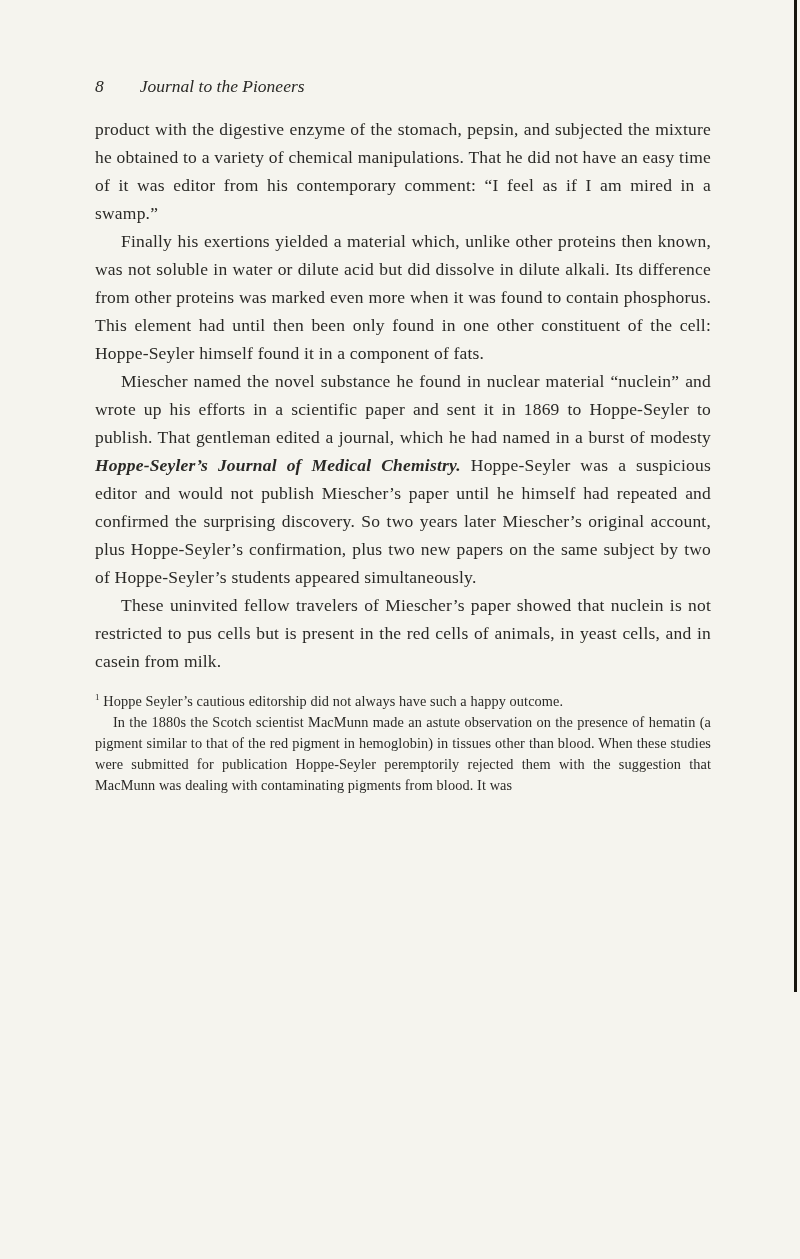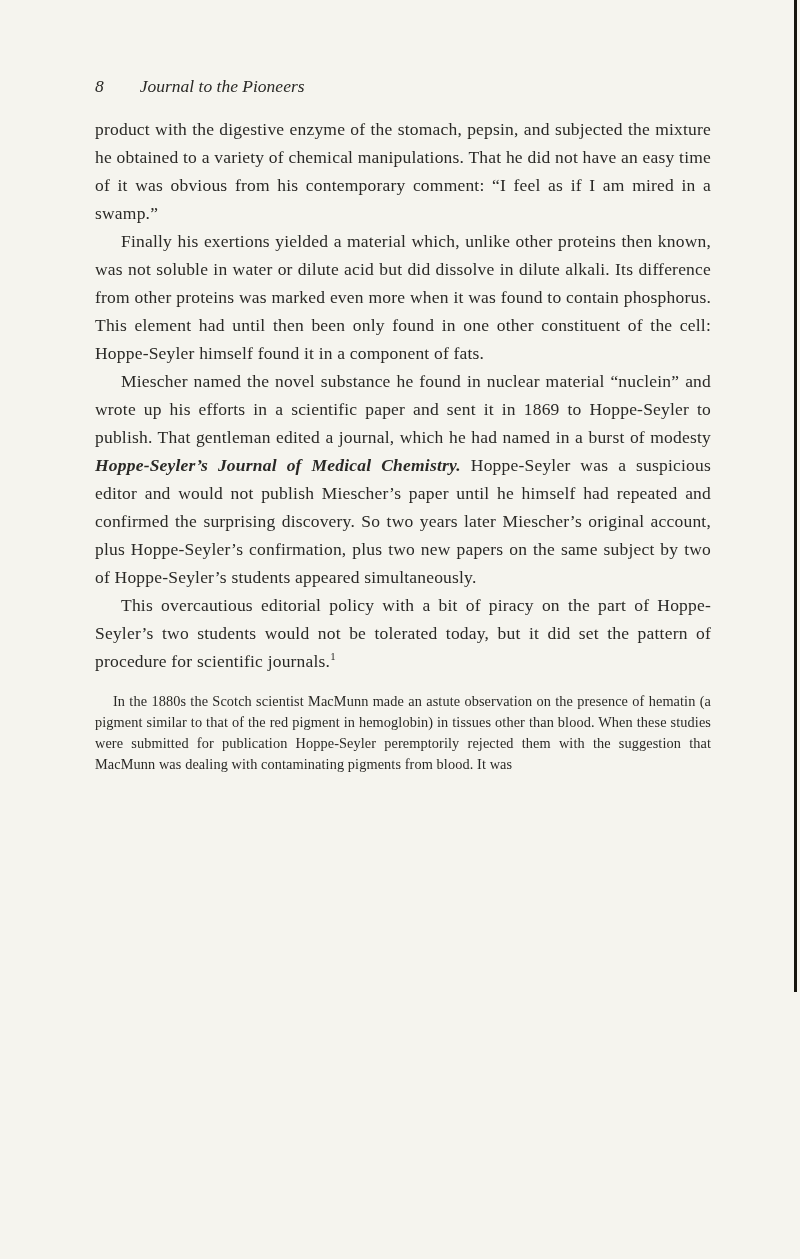--- a/index.html
+++ b/index.html
@@ -68,25 +68,26 @@
 <body>
 
 <div class="page-inner">
 
   <div class="running-header">
     <span class="page-number">8</span>
     <span class="running-title">Journal to the Pioneers</span>
   </div>
 
   <div class="body-text" id="body-text">
-      <p><span>product with the digestive enzyme of the stomach, pepsin, and subjected the mixture he obtained to a variety of chemical manipulations. That he did not have an easy time of it was obvious from his contemporary comment: “I feel as if I am mired in a swamp.”</span></p>
+      <p><span>product with the digestive enzyme of the stomach, pepsin, and subjected the mixture he obtained to a variety of chemical manipulations. That he did not have an easy time of it was editor from his contemporary comment: “I feel as if I am mired in a swamp.”</span></p>
       <p class="indent"><span>Finally his exertions yielded a material which, unlike other proteins then known, was not soluble in water or dilute acid but did dissolve in dilute alkali. Its difference from other proteins was marked even more when it was found to contain phosphorus. This element had until then been only found in one other constituent of the cell: Hoppe-Seyler himself found it in a component of fats.</span></p>
       <p class="indent"><span>Miescher named the novel substance he found in nuclear material “nuclein” and wrote up his efforts in a scientific paper and sent it in 1869 to Hoppe-Seyler to publish. That gentleman edited a journal, which he had named in a burst of modesty </span><span class="it">Hoppe-Seyler’s Journal of Medical Chemistry.</span><span> Hoppe-Seyler was a suspicious editor and would not publish Miescher’s paper until he himself had repeated and confirmed the surprising discovery. So two years later Miescher’s original account, plus Hoppe-Seyler’s confirmation, plus two new papers on the same subject by two of Hoppe-Seyler’s students appeared simultaneously.</span></p>
-      <p class="indent"><span>This overcautious editorial policy with a bit of piracy on the part of Hoppe-Seyler’s two students would not be tolerated today, but it did set the pattern of procedure for scientific journals.</span><span class="sup">1</span></p>
+      <p class="indent"><span>These uninvited fellow travelers of Miescher’s paper showed that nuclein is not restricted to pus cells but is present in the red cells of animals, in yeast cells, and in casein from milk.</span></p>
     </div>
 
   <div class="footnotes" id="footnotes">
+      <p><span class="sup">1</span><span> Hoppe Seyler’s cautious editorship did not always have such a happy outcome.</span></p>
       <p class="indent"><span>In the 1880s the Scotch scientist MacMunn made an astute observation on the presence of hematin (a pigment similar to that of the red pigment in hemoglobin) in tissues other than blood. When these studies were submitted for publication Hoppe-Seyler peremptorily rejected them with the suggestion that MacMunn was dealing with contaminating pigments from blood. It was</span></p>
     </div>
 
 </div>
 
 <div class="scan-line"></div>
 
 </body></html>

